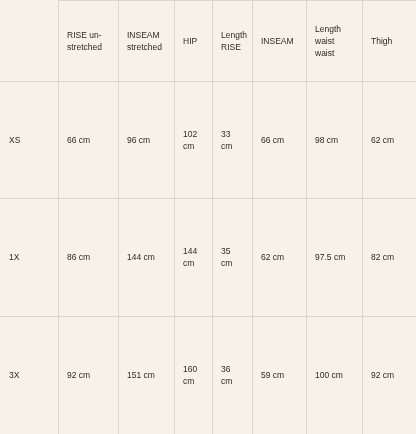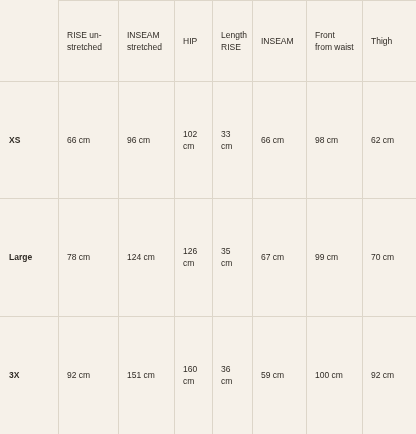--- a/index.html
+++ b/index.html
@@ -47,21 +47,20 @@
   }
   #size-table thead th.corner {
     border-top-color: transparent;
     border-left-color: transparent;
   }
   #size-table tbody tr {
     height: 46px;
   }
   #size-table tbody td.rowhead {
     border-left-color: transparent;
-    font-weight: bold;
   }
   #size-table tbody tr:last-child td {
     border-bottom-color: transparent;
   }
   #size-table th:last-child,
   #size-table td:last-child {
     border-right-color: transparent;
   }
   #size-table thead th:first-child,
   #size-table tbody td:first-child {
@@ -83,44 +82,44 @@
       <col class="c7">
   </colgroup>
   <thead>
     <tr>
       <th class="corner"></th>
       <th>RISE un-stretched</th>
       <th>INSEAM stretched</th>
       <th>HIP</th>
       <th>Length RISE</th>
       <th>INSEAM</th>
-      <th>Front from waist</th>
+      <th>Length waist waist</th>
       <th>Thigh</th>
     </tr>
   </thead>
   <tbody>
     <tr>
       <td class="rowhead">XS</td>
       <td>66 cm</td>
       <td>96 cm</td>
       <td>102 cm</td>
       <td>33 cm</td>
       <td>66 cm</td>
       <td>98 cm</td>
       <td>62 cm</td>
     </tr>
     <tr>
-      <td class="rowhead">Large</td>
-      <td>78 cm</td>
-      <td>124 cm</td>
-      <td>126 cm</td>
+      <td class="rowhead">1X</td>
+      <td>86 cm</td>
+      <td>144 cm</td>
+      <td>144 cm</td>
       <td>35 cm</td>
-      <td>67 cm</td>
-      <td>99 cm</td>
-      <td>70 cm</td>
+      <td>62 cm</td>
+      <td>97.5 cm</td>
+      <td>82 cm</td>
     </tr>
     <tr>
       <td class="rowhead">3X</td>
       <td>92 cm</td>
       <td>151 cm</td>
       <td>160 cm</td>
       <td>36 cm</td>
       <td>59 cm</td>
       <td>100 cm</td>
       <td>92 cm</td>

